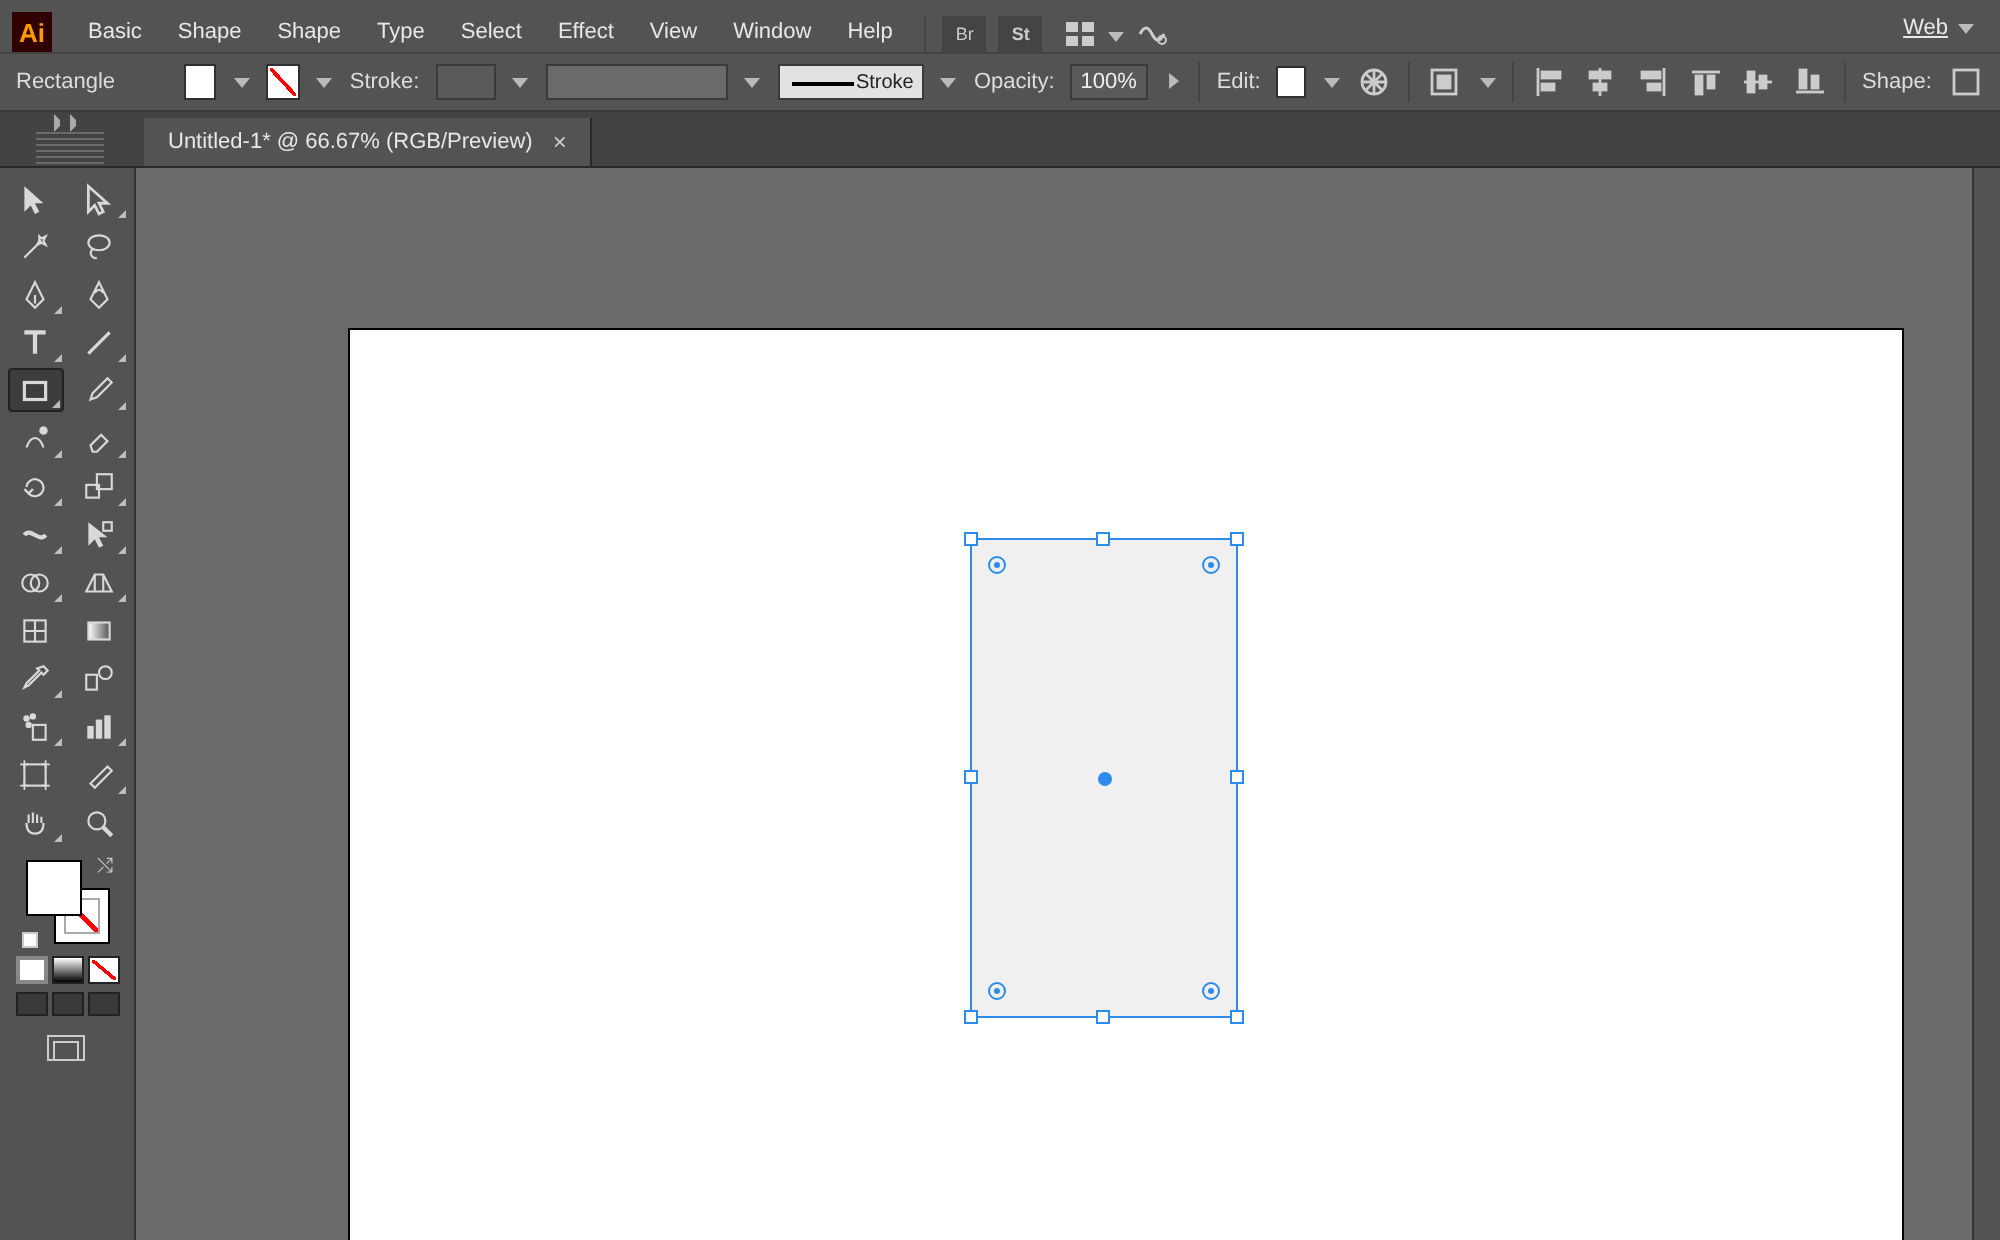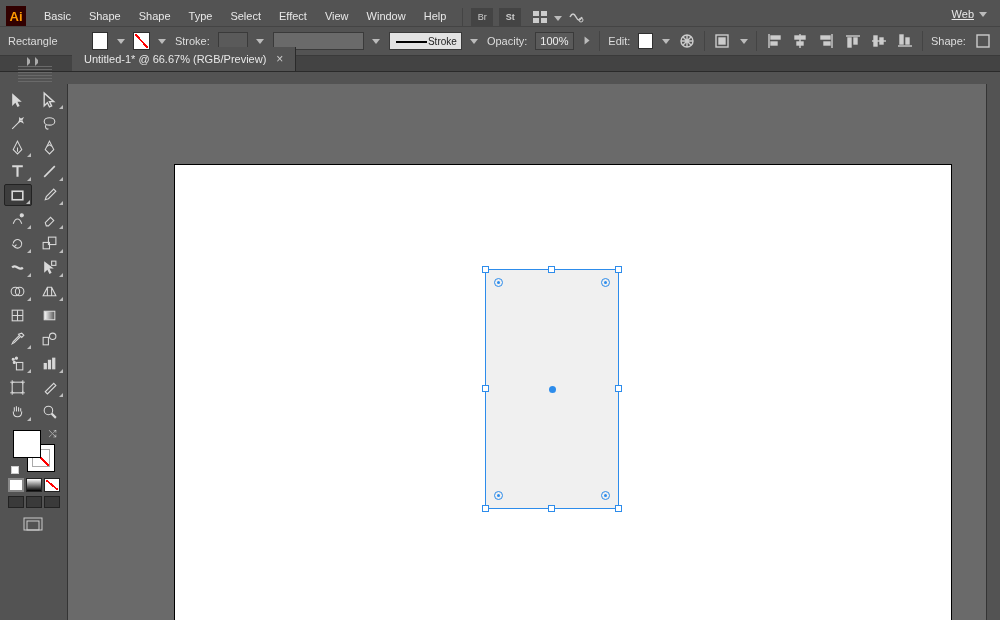--- a/index.html
+++ b/index.html
@@ -24,21 +24,21 @@
 .dd { width: 10px; height: 16px; display:flex; align-items:center; justify-content:center; }
 .dd::before { content:""; border-left:4px solid transparent; border-right:4px solid transparent; border-top:5px solid #bbb; }
 .num-field { width: 42px; height: 18px; background: #5a5a5a; border: 1px solid #3a3a3a; color: #eee; padding: 0 4px; display:flex; align-items:center; }
 .long-field { width: 100px; height: 18px; background: #6a6a6a; border: 1px solid #3a3a3a; }
 .brush-preview { width: 80px; height: 18px; background: #e2e2e2; border: 1px solid #3a3a3a; display:flex; align-items:center; justify-content:flex-end; padding-right:4px; color:#222; font-size:10px; position:relative;}
 .brush-preview::before { content:""; position:absolute; left:6px; right:34px; top:8px; height:2px; background:#000; }
 .vsep { width:1px; height:20px; background:#444; }
 .cicon { width:20px; height:20px; display:flex; align-items:center; justify-content:center; }
 .cicon svg { width:16px; height:16px; fill:none; stroke:#ccc; stroke-width:1.4; }
 
-.tabbar { height: 16px; background: #434343; display: flex; align-items: flex-end; padding-left: 72px; border-bottom: 1px solid #2a2a2a;}
+.tabbar { height: 28px; background: #434343; display: flex; align-items: flex-end; padding-left: 72px; border-bottom: 1px solid #2a2a2a;}
 .panel-toggle { position:absolute; left:0; top:56px; height:10px; width:68px; background:#434343; display:flex; align-items:center; justify-content:center; gap:2px;}
 .panel-toggle::before,.panel-toggle::after{content:"";width:3px;height:3px;border-left:3px solid #aaa;border-top:3px solid transparent;border-bottom:3px solid transparent;}
 .panel-lines{ position:absolute; left:18px; top:66px; width:34px; height:16px; background:repeating-linear-gradient(#6a6a6a 0 1px, transparent 1px 3px);}
 .doc-tab { background: #535353; color: #e8e8e8; padding: 5px 12px; display: flex; align-items: center; gap: 10px; font-size: 11px; border-right:1px solid #2a2a2a; }
 .doc-tab .close { font-size: 12px; color:#ccc; }
 
 
 .workarea { position: absolute; left: 0; top: 84px; right: 0; bottom: 0; display: flex; }
 .toolbar { width: 68px; background: #535353; border-right: 1px solid #343434; padding: 4px 2px; display: flex; flex-direction: column; align-items: center; }
 .tool-grid { display: grid; grid-template-columns: 28px 28px; gap: 2px 4px; }

